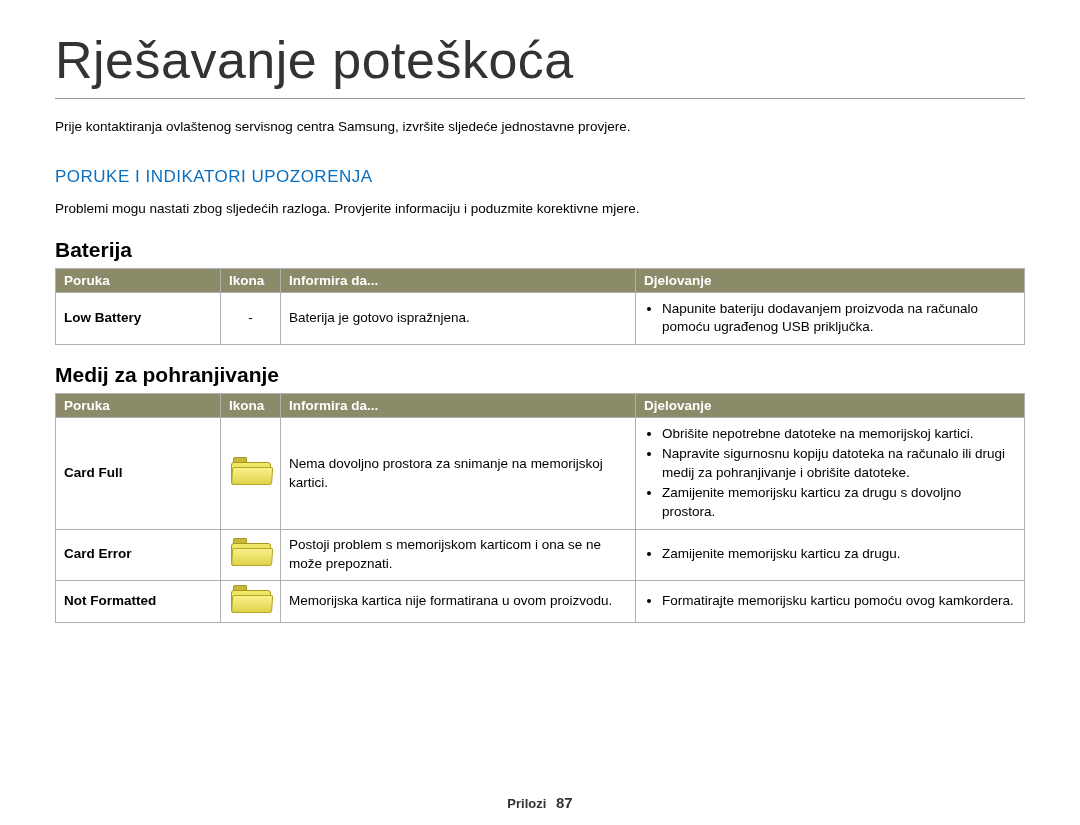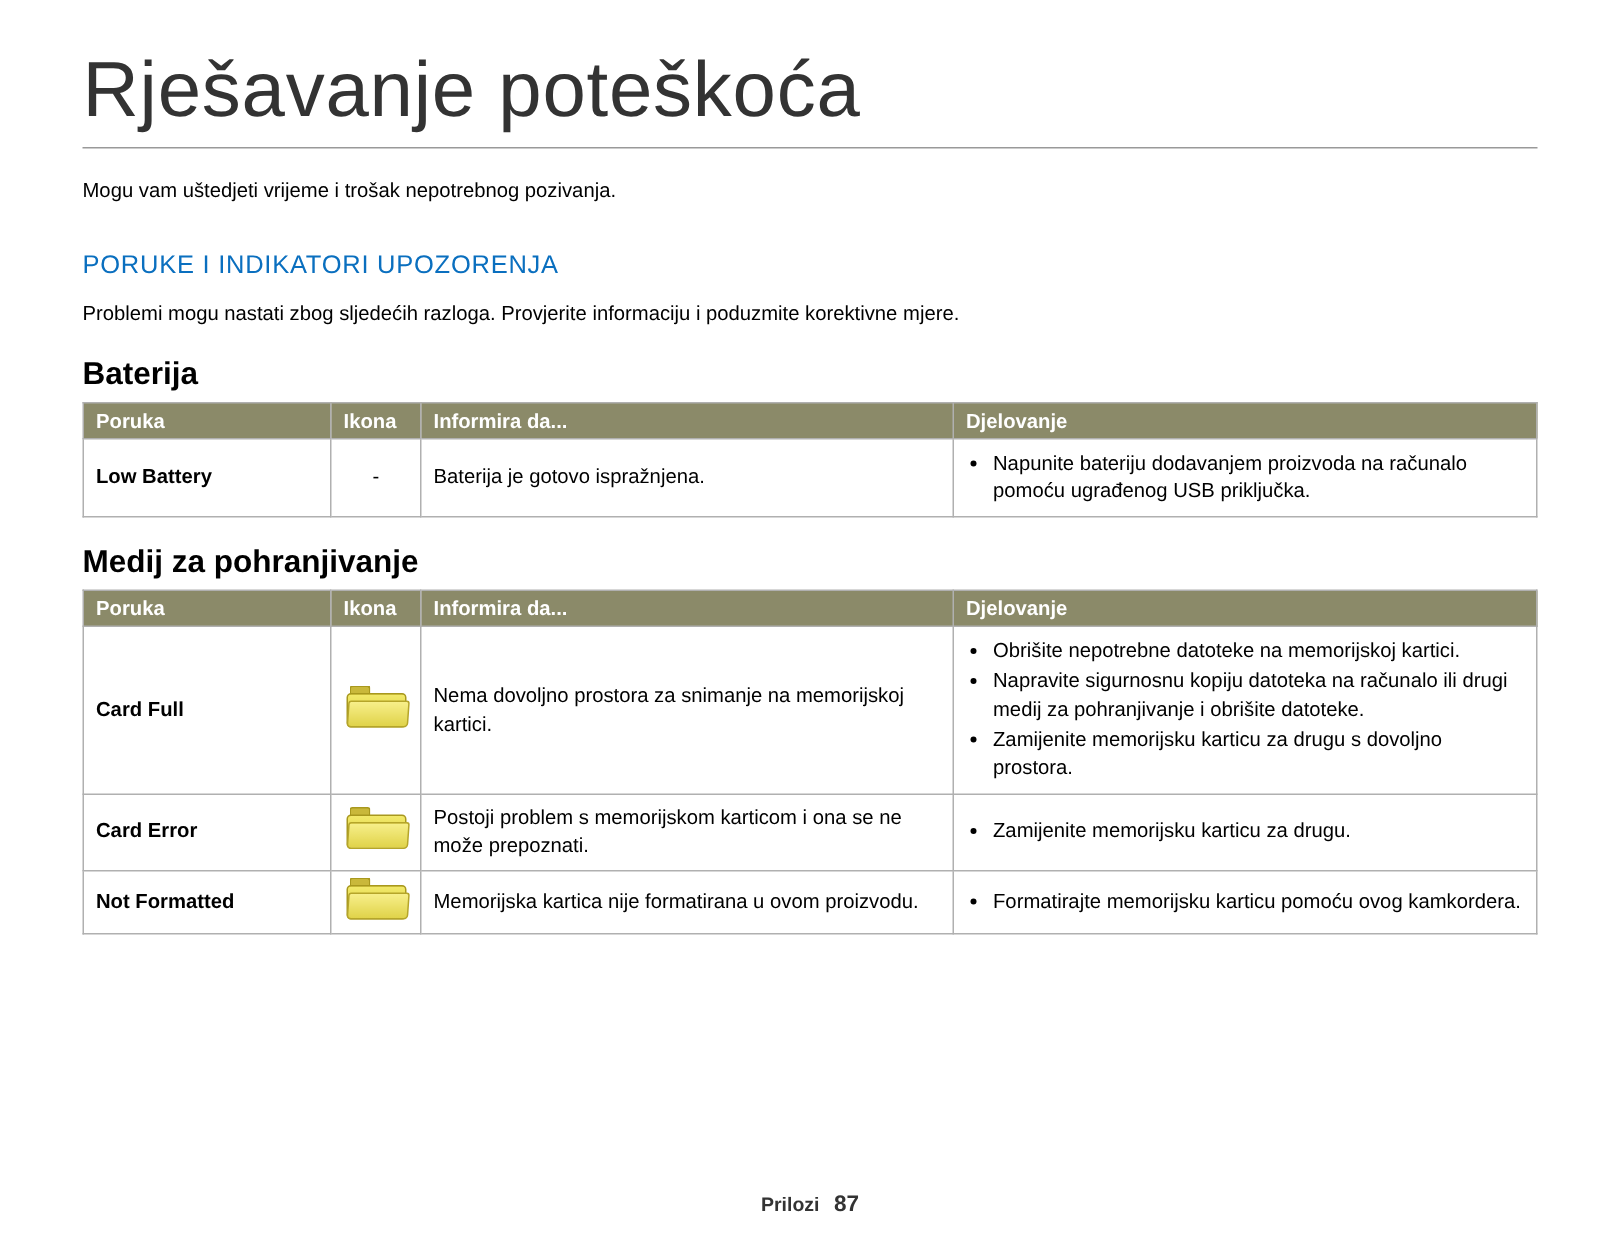--- a/index.html
+++ b/index.html
@@ -122,21 +122,21 @@
     transform-origin: bottom;
   }
 </style>
 </head>
 <body>
 
 <h1 class="page-title">Rješavanje poteškoća</h1>
 <hr class="hr">
 
 <div class="intro">
-  <p>Mogu vam uštedjeti vrijeme i trošak nepotrebnog pozivanja.</p>
+  <p>Prije kontaktiranja ovlaštenog servisnog centra Samsung, izvršite sljedeće jednostavne provjere.</p>
 </div>
 
 <h2 class="section-heading">PORUKE I INDIKATORI UPOZORENJA</h2>
 <p class="section-text">Problemi mogu nastati zbog sljedećih razloga. Provjerite informaciju i poduzmite korektivne mjere.</p>
 
 <div class="table-title">Baterija</div>
 <table>
   <colgroup>
     <col class="col-poruka">
       <col class="col-ikona">

